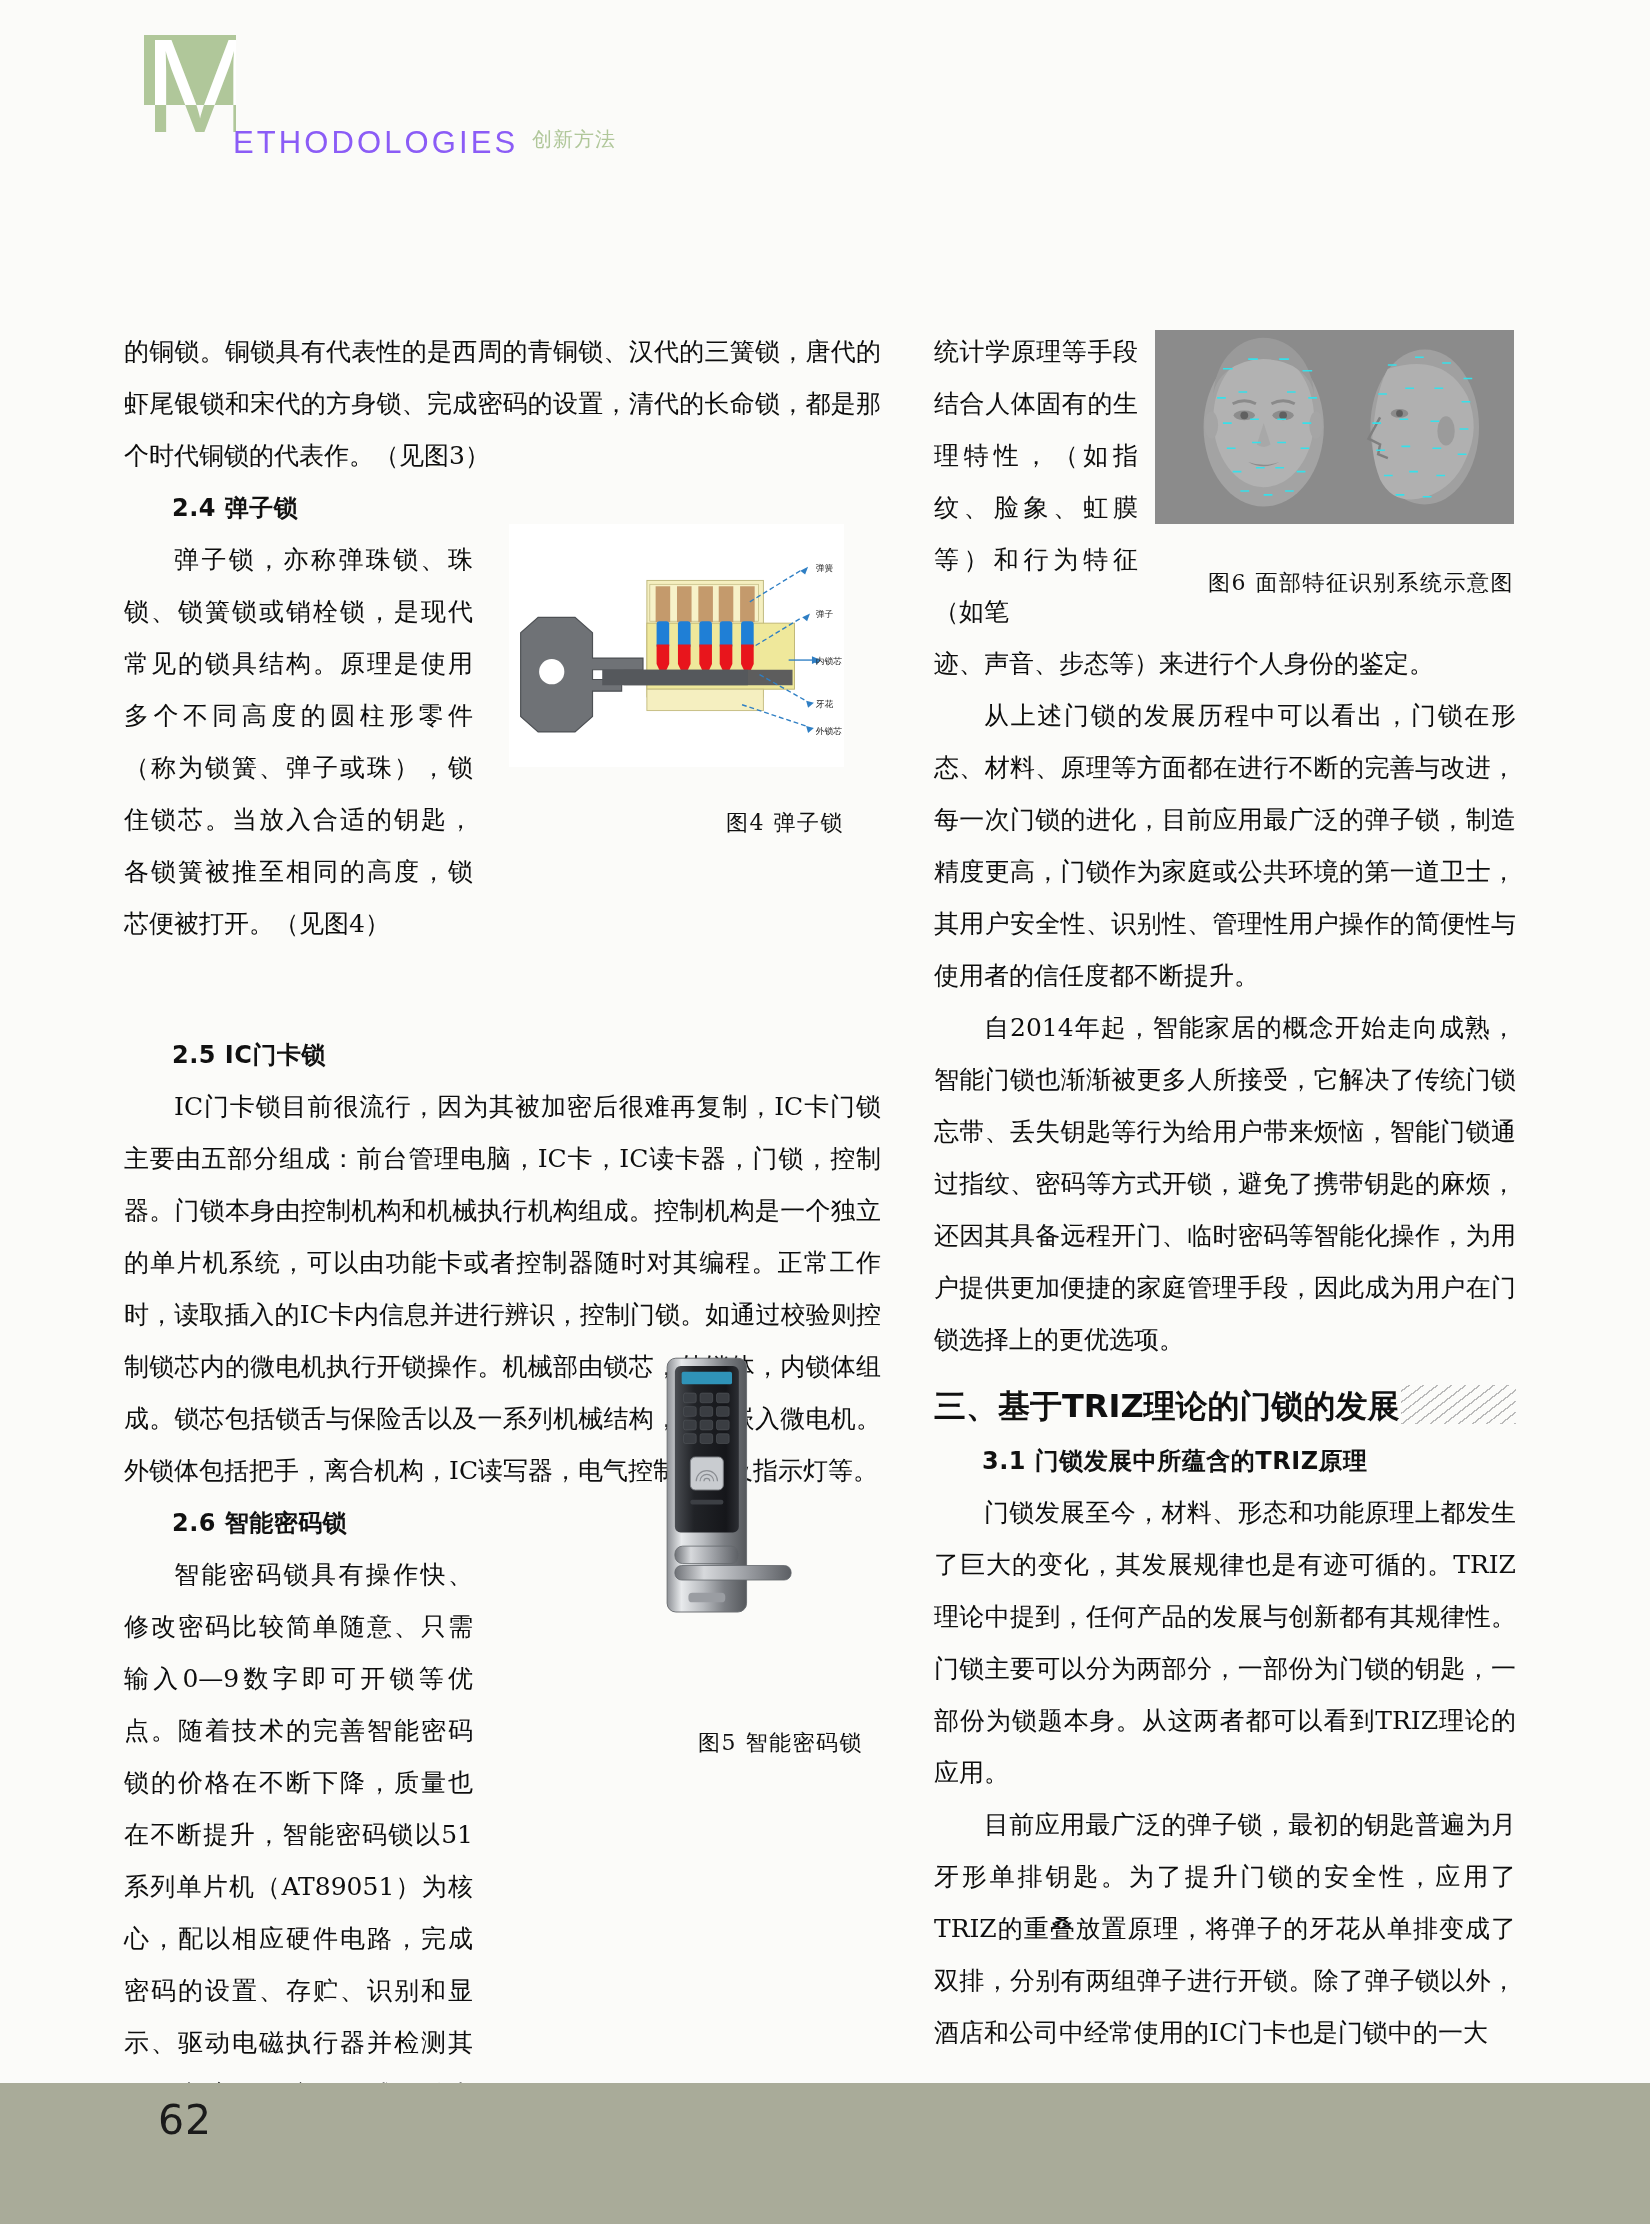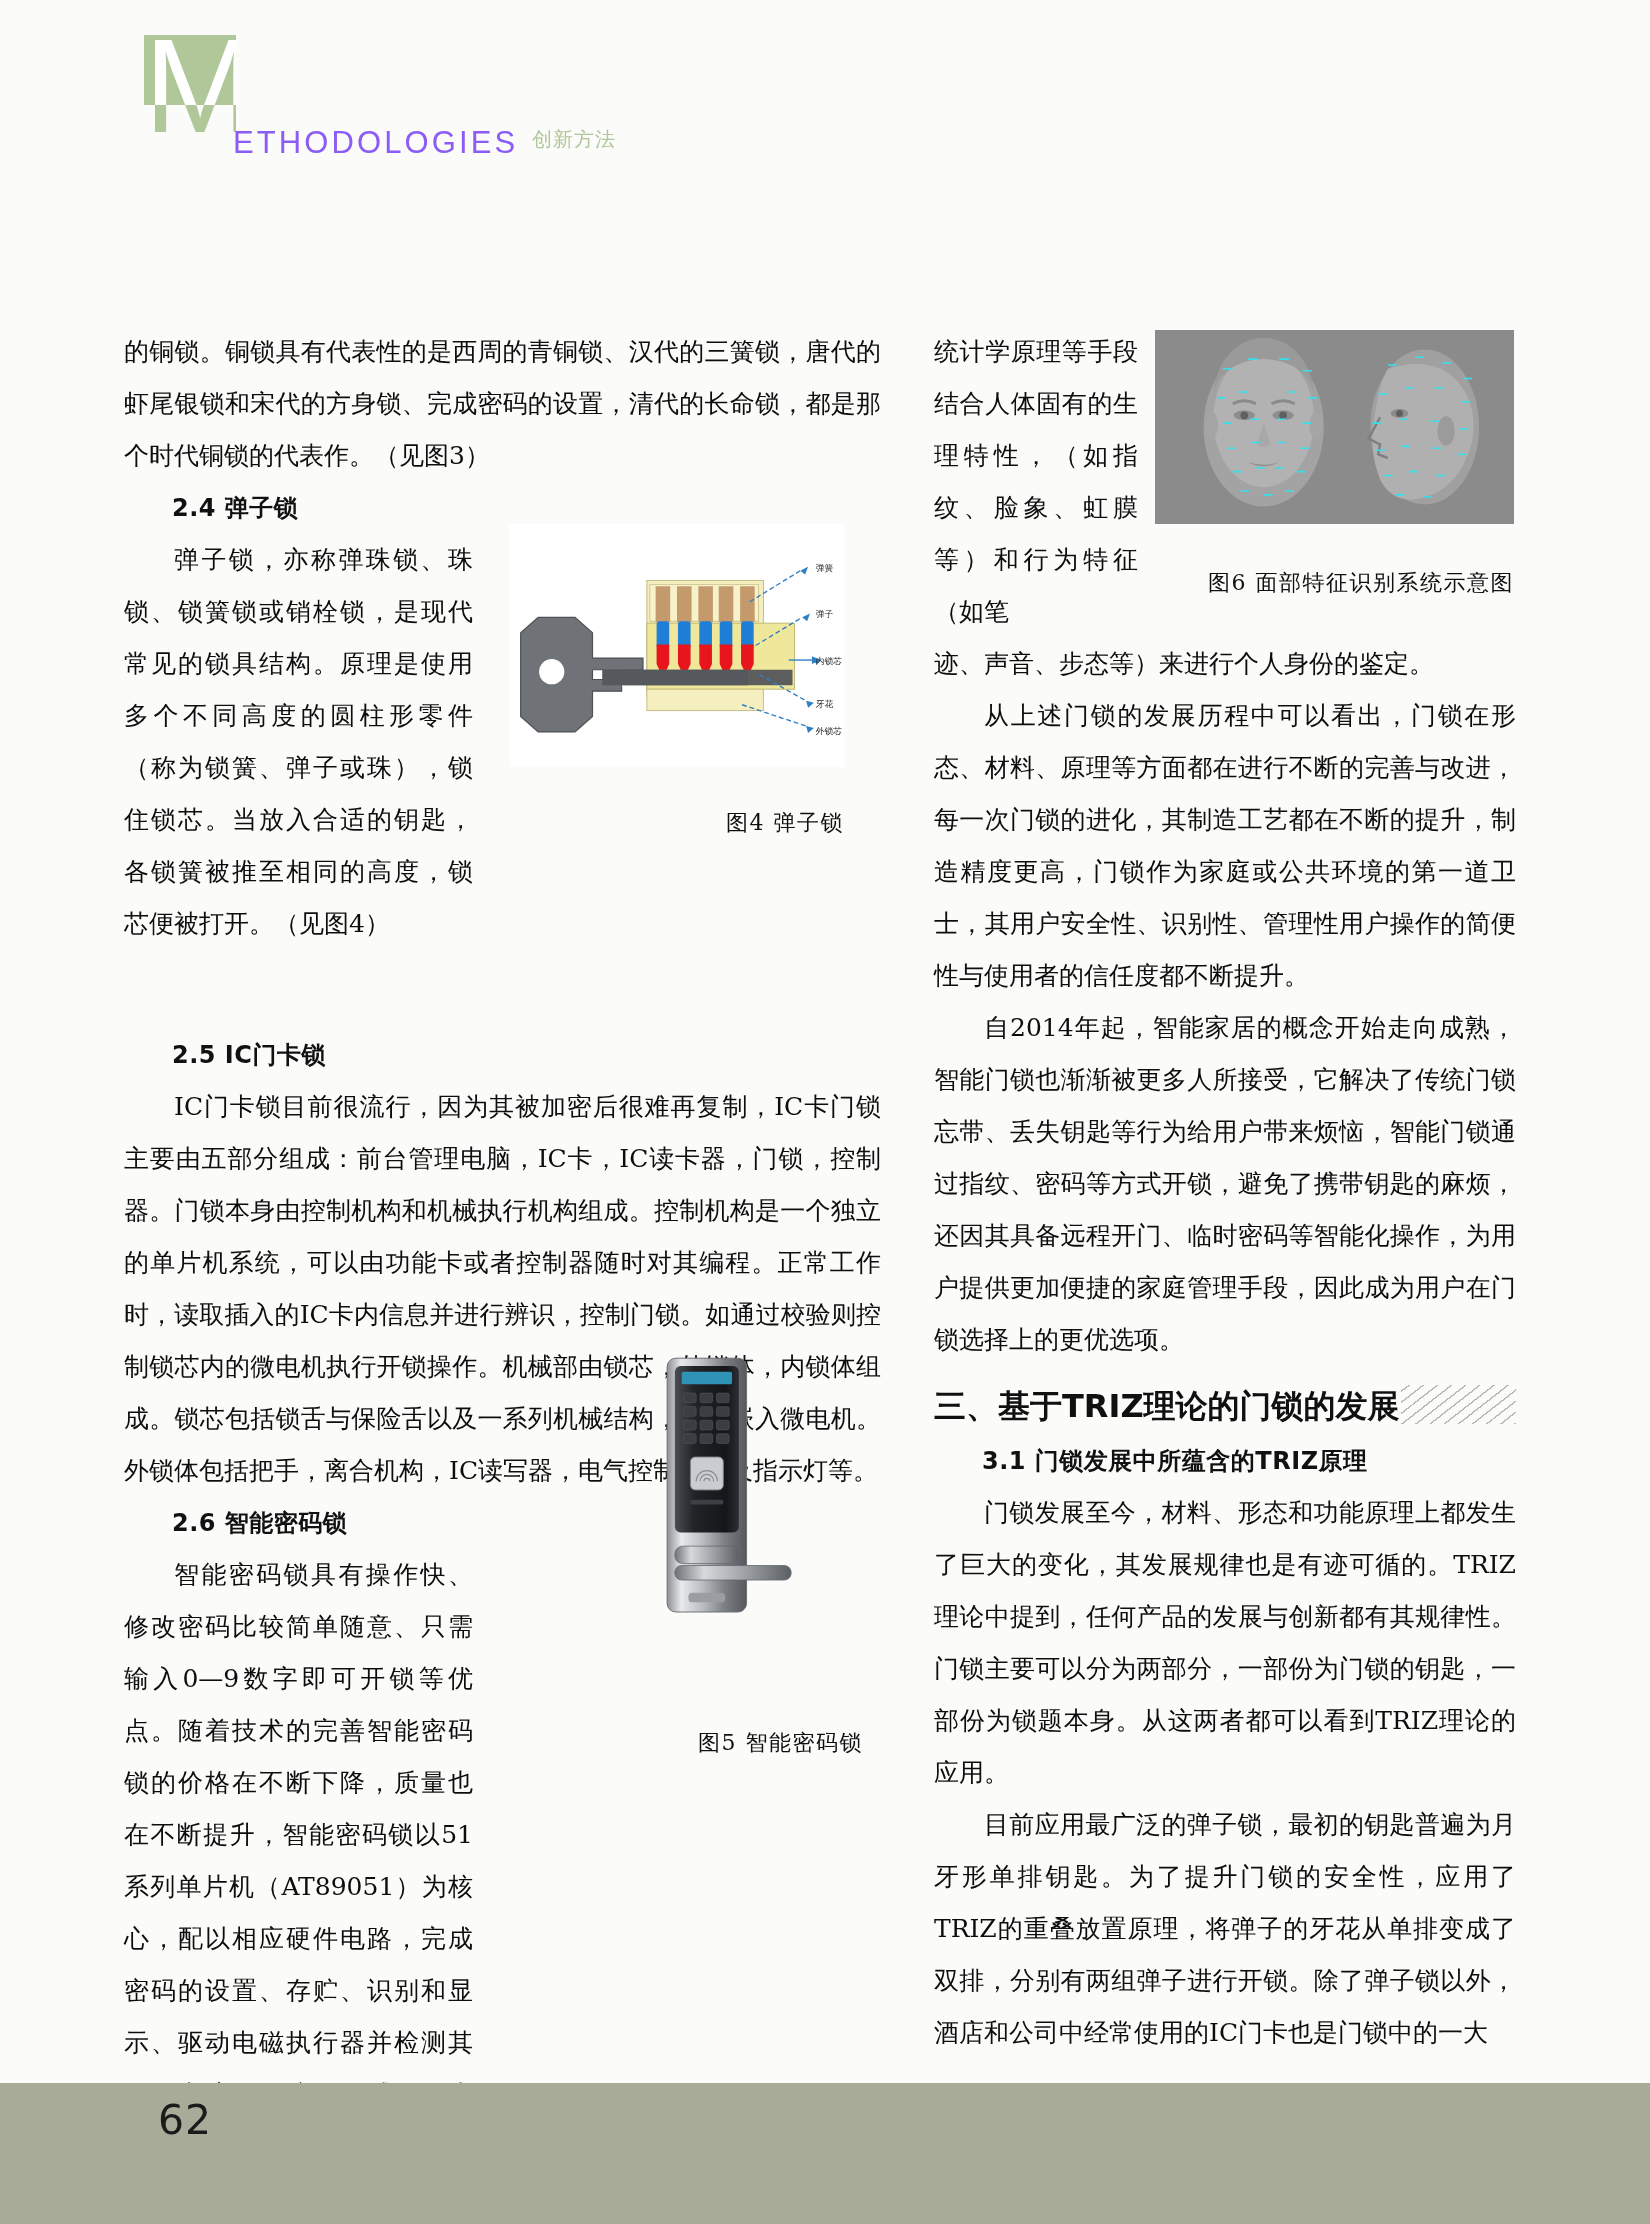--- a/index.html
+++ b/index.html
@@ -283,21 +283,21 @@
 
   <div class="col col-right">
 
     <div style="width:204px;">
       <p class="body noind">统计学原理等手段结合人体固有的生理特性，（如指纹、脸象、虹膜等）和行为特征（如笔</p>
     </div>
 
     <div style="width:582px;">
       <p class="body noind">迹、声音、步态等）来进行个人身份的鉴定。</p>
 
-      <p class="body">从上述门锁的发展历程中可以看出，门锁在形态、材料、原理等方面都在进行不断的完善与改进，每一次门锁的进化，其制造工艺都在不断的提升，制造精度更高，门锁作为家庭或公共环境的第一道卫士，其用户安全性、识别性、管理性用户操作的简便性与使用者的信任度都不断提升。</p>
+      <p class="body">从上述门锁的发展历程中可以看出，门锁在形态、材料、原理等方面都在进行不断的完善与改进，每一次门锁的进化，目前应用最广泛的弹子锁，制造精度更高，门锁作为家庭或公共环境的第一道卫士，其用户安全性、识别性、管理性用户操作的简便性与使用者的信任度都不断提升。</p>
       <p class="body">自2014年起，智能家居的概念开始走向成熟，智能门锁也渐渐被更多人所接受，它解决了传统门锁忘带、丢失钥匙等行为给用户带来烦恼，智能门锁通过指纹、密码等方式开锁，避免了携带钥匙的麻烦，还因其具备远程开门、临时密码等智能化操作，为用户提供更加便捷的家庭管理手段，因此成为用户在门锁选择上的更优选项。</p>
 
       <div class="mainhead">
         <span class="txt">三、基于TRIZ理论的门锁的发展</span>
         <span class="hatch"></span>
       </div>
 
       <h3 class="sub">3.1 门锁发展中所蕴含的TRIZ原理</h3>
       <p class="body">门锁发展至今，材料、形态和功能原理上都发生了巨大的变化，其发展规律也是有迹可循的。TRIZ理论中提到，任何产品的发展与创新都有其规律性。门锁主要可以分为两部分，一部份为门锁的钥匙，一部份为锁题本身。从这两者都可以看到TRIZ理论的应用。</p>
       <p class="body">目前应用最广泛的弹子锁，最初的钥匙普遍为月牙形单排钥匙。为了提升门锁的安全性，应用了TRIZ的重叠放置原理，将弹子的牙花从单排变成了双排，分别有两组弹子进行开锁。除了弹子锁以外，酒店和公司中经常使用的IC门卡也是门锁中的一大</p>

